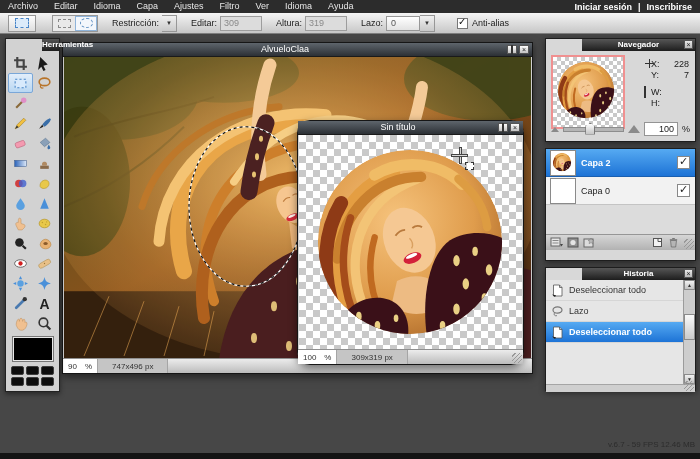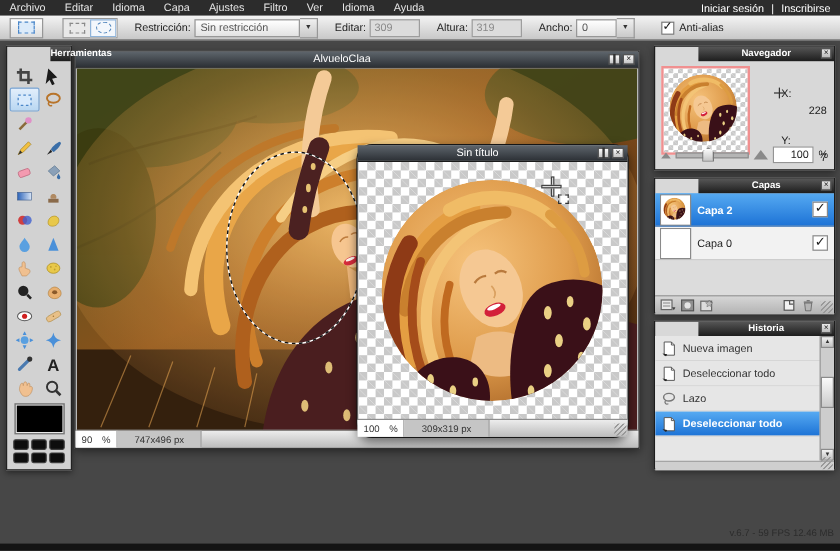--- a/index.html
+++ b/index.html
@@ -2,21 +2,21 @@
 <html><head>
 <meta charset="utf-8">
 <style>
   html,body{margin:0;padding:0;}
   body{width:700px;height:459px;position:relative;overflow:hidden;background:#474747;
        font-family:"Liberation Sans",sans-serif;-webkit-font-smoothing:antialiased;}
   
   .menubar{position:absolute;top:0;left:0;right:0;height:13px;background:#2c2c2c;
            display:flex;align-items:center;font-size:9px;color:#e6e6e6;z-index:40;}
   .menu-item{padding:0 8px;line-height:13px;cursor:default;}
-  .session{margin-left:auto;display:flex;gap:6px;padding-right:8px;font-weight:normal;color:#fff;align-items:flex-end;}
+  .session{margin-left:auto;display:flex;gap:6px;padding-right:8px;font-weight:bold;color:#fff;align-items:flex-end;}
   
   .optionsbar{position:absolute;top:13px;left:0;right:0;height:20px;
               background:linear-gradient(#f4f4f4,#c7c7c7);border-bottom:1px solid #7e7e7e;
               display:flex;align-items:center;font-size:9px;color:#222;z-index:40;}
   .cur-tool{width:26px;height:15px;margin-left:8px;border:1px solid #979797;
             background:linear-gradient(#fefefe,#dedede);display:flex;align-items:center;justify-content:center;}
   .marquee-glyph{width:12px;height:8px;border:1px dashed #4a86c8;background:#dcebfa;}
   .shape-group{display:flex;margin-left:16px;border:1px solid #979797;background:#e9e9e9;}
   .shape-btn{width:22px;height:15px;display:flex;align-items:center;justify-content:center;}
   .shape-btn.active{background:#f3f7fc;box-shadow:inset 0 0 0 1px #8fb4da;}
@@ -87,21 +87,21 @@
           box-shadow:0 2px 6px rgba(0,0,0,.45);z-index:30;box-sizing:border-box;}
   .p-nav{top:38px;height:104px;}
   .p-layers{top:148px;height:113px;}
   .p-history{top:267px;height:124px;}
   .nav-body{position:relative;height:90px;}
   .nav-thumb{position:absolute;left:5px;top:4px;width:70px;height:70px;border:2px solid #f09090;overflow:hidden;}
   .nav-info{position:absolute;left:92px;top:8px;font-size:9px;color:#1a1a1a;}
   .nav-row{display:flex;align-items:center;margin-bottom:1px;}
   .nav-ic{width:13px;text-align:center;color:#333;}
   .nav-lbl{width:14px;}
-  .nav-val{width:24px;text-align:right;margin-top:28px;}
+  .nav-val{width:24px;text-align:right;}
   .crosshair{position:relative;width:9px;height:9px;margin:0 2px;}
   .crosshair::before{content:"";position:absolute;left:4px;top:0;width:1px;height:9px;background:#333;}
   .crosshair::after{content:"";position:absolute;top:4px;left:0;width:9px;height:1px;background:#333;}
   .whicon{width:8px;height:7px;border:1px solid #333;margin:0 2px;}
   .nav-zoomrow{position:absolute;left:5px;right:5px;bottom:5px;display:flex;align-items:center;gap:4px;}
   .mtn-s{width:0;height:0;border-left:4px solid transparent;border-right:4px solid transparent;border-bottom:5px solid #8a8a8a;}
   .mtn-l{width:0;height:0;border-left:6px solid transparent;border-right:6px solid transparent;border-bottom:8px solid #8a8a8a;}
   .slider-track{flex:1;height:3px;background:#b5b5b5;border:1px solid #8d8d8d;position:relative;}
   .slider-thumb{position:absolute;left:36%;top:-5px;width:10px;height:12px;background:linear-gradient(#fdfdfd,#c5c5c5);
                 border:1px solid #777;box-sizing:border-box;clip-path:polygon(50% 0,100% 38%,100% 100%,0 100%,0 38%);}
@@ -215,27 +215,26 @@
     </div>
   <div class="shape-group">
     <div class="shape-btn">
         <div class="g-rect"></div>
       </div>
     <div class="shape-btn active">
         <div class="g-ellipse"></div>
       </div>
   </div>
   <span class="opt-label">Restricción:</span>
-  <div class="selbox">Sin restricción</div>
   <div class="selarrow">▼</div>
   <span class="opt-label">Editar:</span>
   <div class="numbox">309</div>
   <span class="opt-label">Altura:</span>
   <div class="numbox">319</div>
-  <span class="opt-label">Ancho:</span>
+  <span class="opt-label">Lazo:</span>
   <div class="selbox small">0</div>
   <div class="selarrow">▼</div>
   <div class="cb checked"></div>
   <span class="cb-label">Anti-alias</span>
 </div>
 
 <div class="tools">
   <div class="panel-header">Herramientas</div>
   <div class="tool-grid">
     <div class="tool">
@@ -584,24 +583,20 @@
           <span class="slider-thumb"></span>
         </span>
       <span class="mtn-l"></span>
       <span class="navzoom">100</span>
       <span class="pct">%</span>
     </div>
   </div>
 </div>
 
 <div class="rpanel p-layers">
-  <div class="panel-header">
-    <span>Capas</span>
-    <span class="panel-close">×</span>
-  </div>
   <div class="layer-row selected">
     <div class="layer-thumb checker checker-sm">
       <svg width="20" height="20" viewBox="-8 -8 216 216">
           <use href="#portrait"></use>
         </svg>
     </div>
     <span>Capa 2</span>
     <span class="layer-check checked"></span>
   </div>
   <div class="layer-row">
@@ -655,28 +650,20 @@
     <span>Historia</span>
     <span class="panel-close">×</span>
   </div>
   <div class="hist-list">
     <div class="hist-item">
       <svg width="13" height="13" viewBox="0 0 13 13">
           <path d="M2.5 1h6l2.5 2.5V12h-8.5z" fill="#fff" stroke="#555" stroke-width=".8"></path>
           <path d="M8.5 1v2.5H11" fill="none" stroke="#555" stroke-width=".8"></path>
           <path d="M1 10.5l4 .8-1 1.7z" fill="#222"></path>
         </svg>
-      <span>Nueva imagen</span>
-    </div>
-    <div class="hist-item">
-      <svg width="13" height="13" viewBox="0 0 13 13">
-          <path d="M2.5 1h6l2.5 2.5V12h-8.5z" fill="#fff" stroke="#555" stroke-width=".8"></path>
-          <path d="M8.5 1v2.5H11" fill="none" stroke="#555" stroke-width=".8"></path>
-          <path d="M1 10.5l4 .8-1 1.7z" fill="#222"></path>
-        </svg>
       <span>Deseleccionar todo</span>
     </div>
     <div class="hist-item">
       <svg width="13" height="13" viewBox="0 0 13 13">
           <ellipse cx="6.5" cy="5" rx="4.5" ry="3.2" fill="none" stroke="#777" stroke-width="1.2"></ellipse>
           <path d="M4 7.5c-2 2 0 4 2 3" fill="none" stroke="#777" stroke-width="1"></path>
         </svg>
       <span>Lazo</span>
     </div>
     <div class="hist-item selected">

